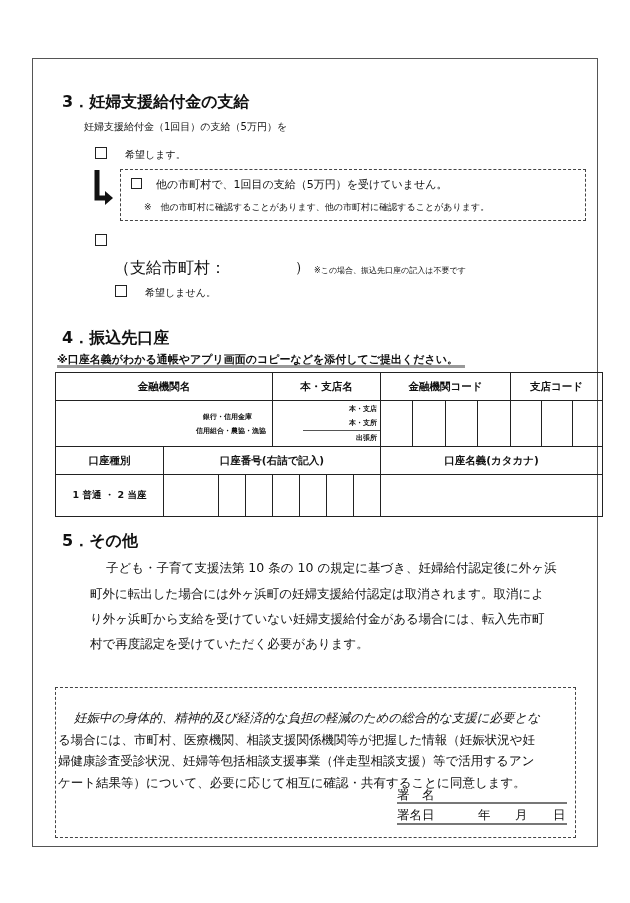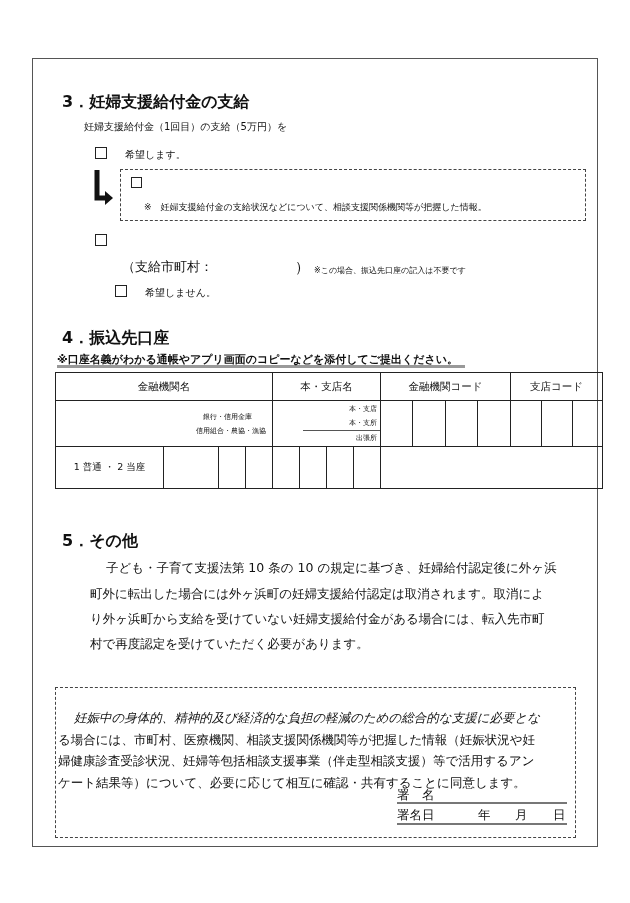--- a/index.html
+++ b/index.html
@@ -12,21 +12,21 @@
   .t13 { font-size:10px; }
   .t12 { font-size:12.5px; }
   .t11 { font-size:11px; }
   .t9 { font-size:9px; }
   .t8 { font-size:8px; }
   .chk { display:inline-block; width:10px; height:10px; border:1px solid #222; margin-right:18px; vertical-align:-1px; }
   .dash1 { position:absolute; left:120px; top:169px; width:466px; height:52px; border:1px dashed #444; box-sizing:border-box; }
   .dash2 { position:absolute; left:55px; top:687px; width:521px; height:151px; border:1px dashed #444; box-sizing:border-box; }
   .arrow { position:absolute; left:94px; top:168px; width:20px; height:40px; }
   .note-ul { position:absolute; left:57px; top:365px; width:408px; height:3px; background:#999; }
-  table.acct { position:absolute; left:55px; top:372px; border-collapse:collapse; table-layout:fixed; }
+  table.acct { position:absolute; left:55px; top:372px; border-collapse:collapse; table-layout:fixed;font-weight:bold; }
   table.acct td { border:1px solid #222; padding:0; font-size:10.5px; text-align:center; vertical-align:middle; }
   .cap { height:28px; }
   .tiny { font-size:7px; line-height:14px; }
   .sig-line { position:absolute; left:397px; width:170px; height:1.5px; background:#777; }
 </style>
 </head>
 <body>
 
 <div class="frame"></div>
 
@@ -37,28 +37,28 @@
   <span class="chk"></span><span>希望します。</span>
 </div>
 
 <svg class="arrow" viewBox="0 0 20 40">
   <path d="M3 2 L3 30 L12 30" stroke="#111" stroke-width="5" fill="none"></path>
   <path d="M11 23 L19 30 L11 37 Z" fill="#111"></path>
 </svg>
 
 <div class="dash1"></div>
 <div class="abs t11" style="left:131px;top:177px;">
-  <span class="chk" style="width:9px;height:9px;margin-right:14px;"></span>
+  <span class="chk" style="width:9px;height:9px;margin-right:14px;"></span><span>他の市町村で、1回目の支給（5万円）を受けていません。</span>
 </div>
-<div class="abs t9" style="left:144px;top:201px;">※　妊婦支援給付金の支給状況などについて、相談支援関係機関等が把握した情報。</div>
+<div class="abs t9" style="left:144px;top:201px;">※　他の市町村に確認することがあります、他の市町村に確認することがあります。</div>
 
 <div class="abs" style="left:95px;top:232px;font-size:14.5px;">
   <span class="chk"></span>
 </div>
-<div class="abs" style="left:122px;top:258px;font-size:13px;">（支給市町村：</div>
+<div class="abs" style="left:114px;top:258px;font-size:16px;">（支給市町村：</div>
 <div class="abs" style="left:228px;top:258px;width:60px;height:18px;font-size:13px;"></div>
 <div class="abs" style="left:295px;top:258px;font-size:14.5px;">）</div>
 <div class="abs t8" style="left:314px;top:265px;">※この場合、振込先口座の記入は不要です</div>
 
 <div class="abs t13" style="left:95px;top:285px;margin-left:20px;">
   <span class="chk"></span><span>希望しません。</span>
 </div>
 
 <div class="abs h" style="left:62px;top:328px;">4．振込先口座</div>
 <div class="note-ul"></div>
@@ -101,20 +101,25 @@
       <div class="tiny" style="padding-right:3px;border-top:1px solid #555;margin-left:30px;">出張所</div>
     </td>
     <td></td>
     <td></td>
     <td></td>
     <td></td>
     <td></td>
     <td></td>
     <td></td>
   </tr>
+  <tr class="cap">
+    <td>口座種別</td>
+    <td colspan="8">口座番号(右詰で記入)</td>
+    <td colspan="7">口座名義(カタカナ)</td>
+  </tr>
   <tr style="height:42px;">
     <td style="font-size:9.5px;">1 普通 ・ 2 当座</td>
     <td colspan="2"></td>
     <td></td>
     <td></td>
     <td></td>
     <td></td>
     <td></td>
     <td></td>
     <td colspan="7"></td>

